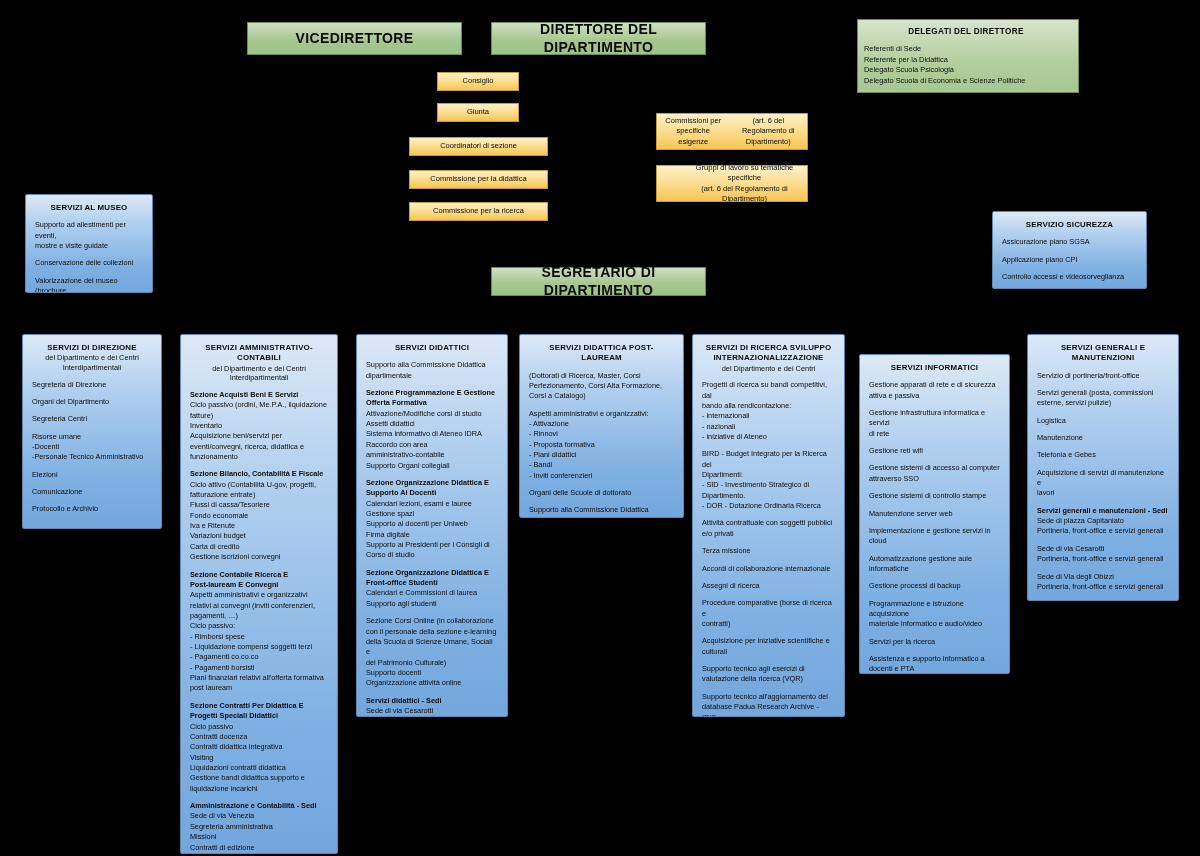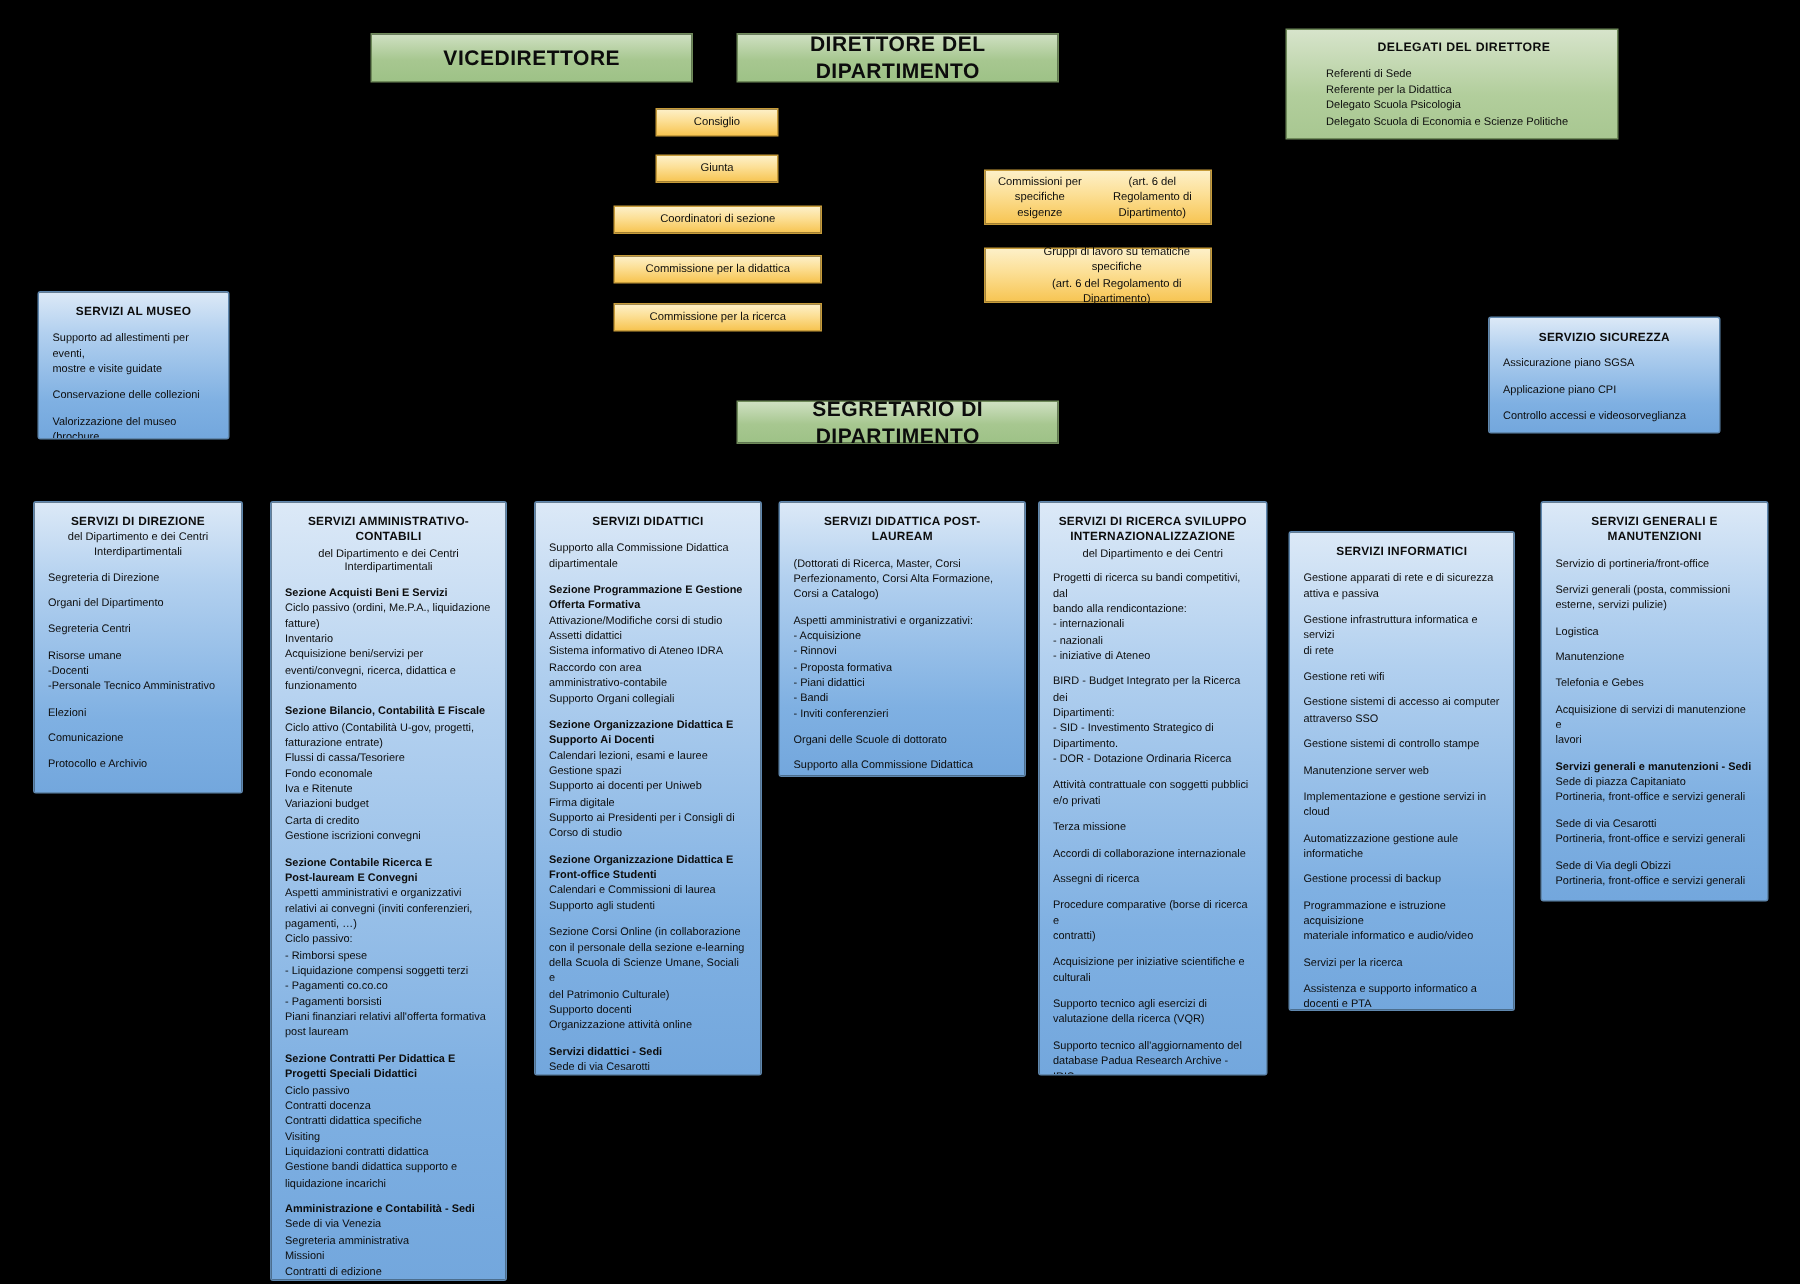--- a/index.html
+++ b/index.html
@@ -32,21 +32,21 @@
   .green .title {
     font-weight: bold;
     font-size: 14px;
     letter-spacing: 0.35px;
     text-align: center;
   }
   
   .greenpanel {
     background: linear-gradient(180deg, #d7e4cb 0%, #b2ce9c 60%, #a8c791 100%);
     border: 1px solid #6f8a5a;
-    padding: 7px 10px 6px 26px;
+    padding: 7px 10px 6px 6px;
   }
   .greenpanel .title {
     font-weight: bold;
     font-size: 8.2px;
     letter-spacing: 0.3px;
     text-align: center;
     display: block;
     margin-bottom: 7px;
   }
   .greenpanel .line {
@@ -229,21 +229,21 @@
         <span class="sec">- Liquidazione compensi soggetti terzi</span>
         <span class="sec">- Pagamenti co.co.co</span>
         <span class="sec">- Pagamenti borsisti</span>
         <span class="sec">Piani finanziari relativi all'offerta formativa</span>
         <span class="sec">post lauream</span>
         <span class="gap"></span>
         <span class="sec b">Sezione Contratti Per Didattica E</span>
         <span class="sec b">Progetti Speciali Didattici</span>
         <span class="sec">Ciclo passivo</span>
         <span class="sec">Contratti docenza</span>
-        <span class="sec">Contratti didattica specifiche</span>
+        <span class="sec">Contratti didattica integrativa</span>
         <span class="sec">Visiting</span>
         <span class="sec">Liquidazioni contratti didattica</span>
         <span class="sec">Gestione bandi didattica supporto e</span>
         <span class="sec">liquidazione incarichi</span>
         <span class="gap"></span>
         <span class="sec b">Amministrazione e Contabilità - Sedi</span>
         <span class="sec">Sede di <b class="i">via Venezia</b></span>
         <span class="sec">Segreteria amministrativa</span>
         <span class="sec">Missioni</span>
         <span class="sec">Contratti di edizione</span>
@@ -291,21 +291,21 @@
       </div>
     </div>
     <div class="node blue" style="left: 519px; top: 334px; width: 165px; height: 184px;">
       <span class="ptitle">SERVIZI DIDATTICA POST-LAUREAM</span>
       <div class="body">
         <span class="sec">(Dottorati di Ricerca, Master, Corsi</span>
         <span class="sec">Perfezionamento, Corsi Alta Formazione,</span>
         <span class="sec">Corsi a Catalogo)</span>
         <span class="gap"></span>
         <span class="sec">Aspetti amministrativi e organizzativi:</span>
-        <span class="sec">- Acquisizione</span>
+        <span class="sec">- Attivazione</span>
         <span class="sec">- Rinnovi</span>
         <span class="sec">- Proposta formativa</span>
         <span class="sec">- Piani didattici</span>
         <span class="sec">- Bandi</span>
         <span class="sec">- Inviti conferenzieri</span>
         <span class="gap"></span>
         <span class="sec">Organi delle Scuole di dottorato</span>
         <span class="gap"></span>
         <span class="sec">Supporto alla Commissione Didattica</span>
         <span class="sec">dipartimentale</span>

